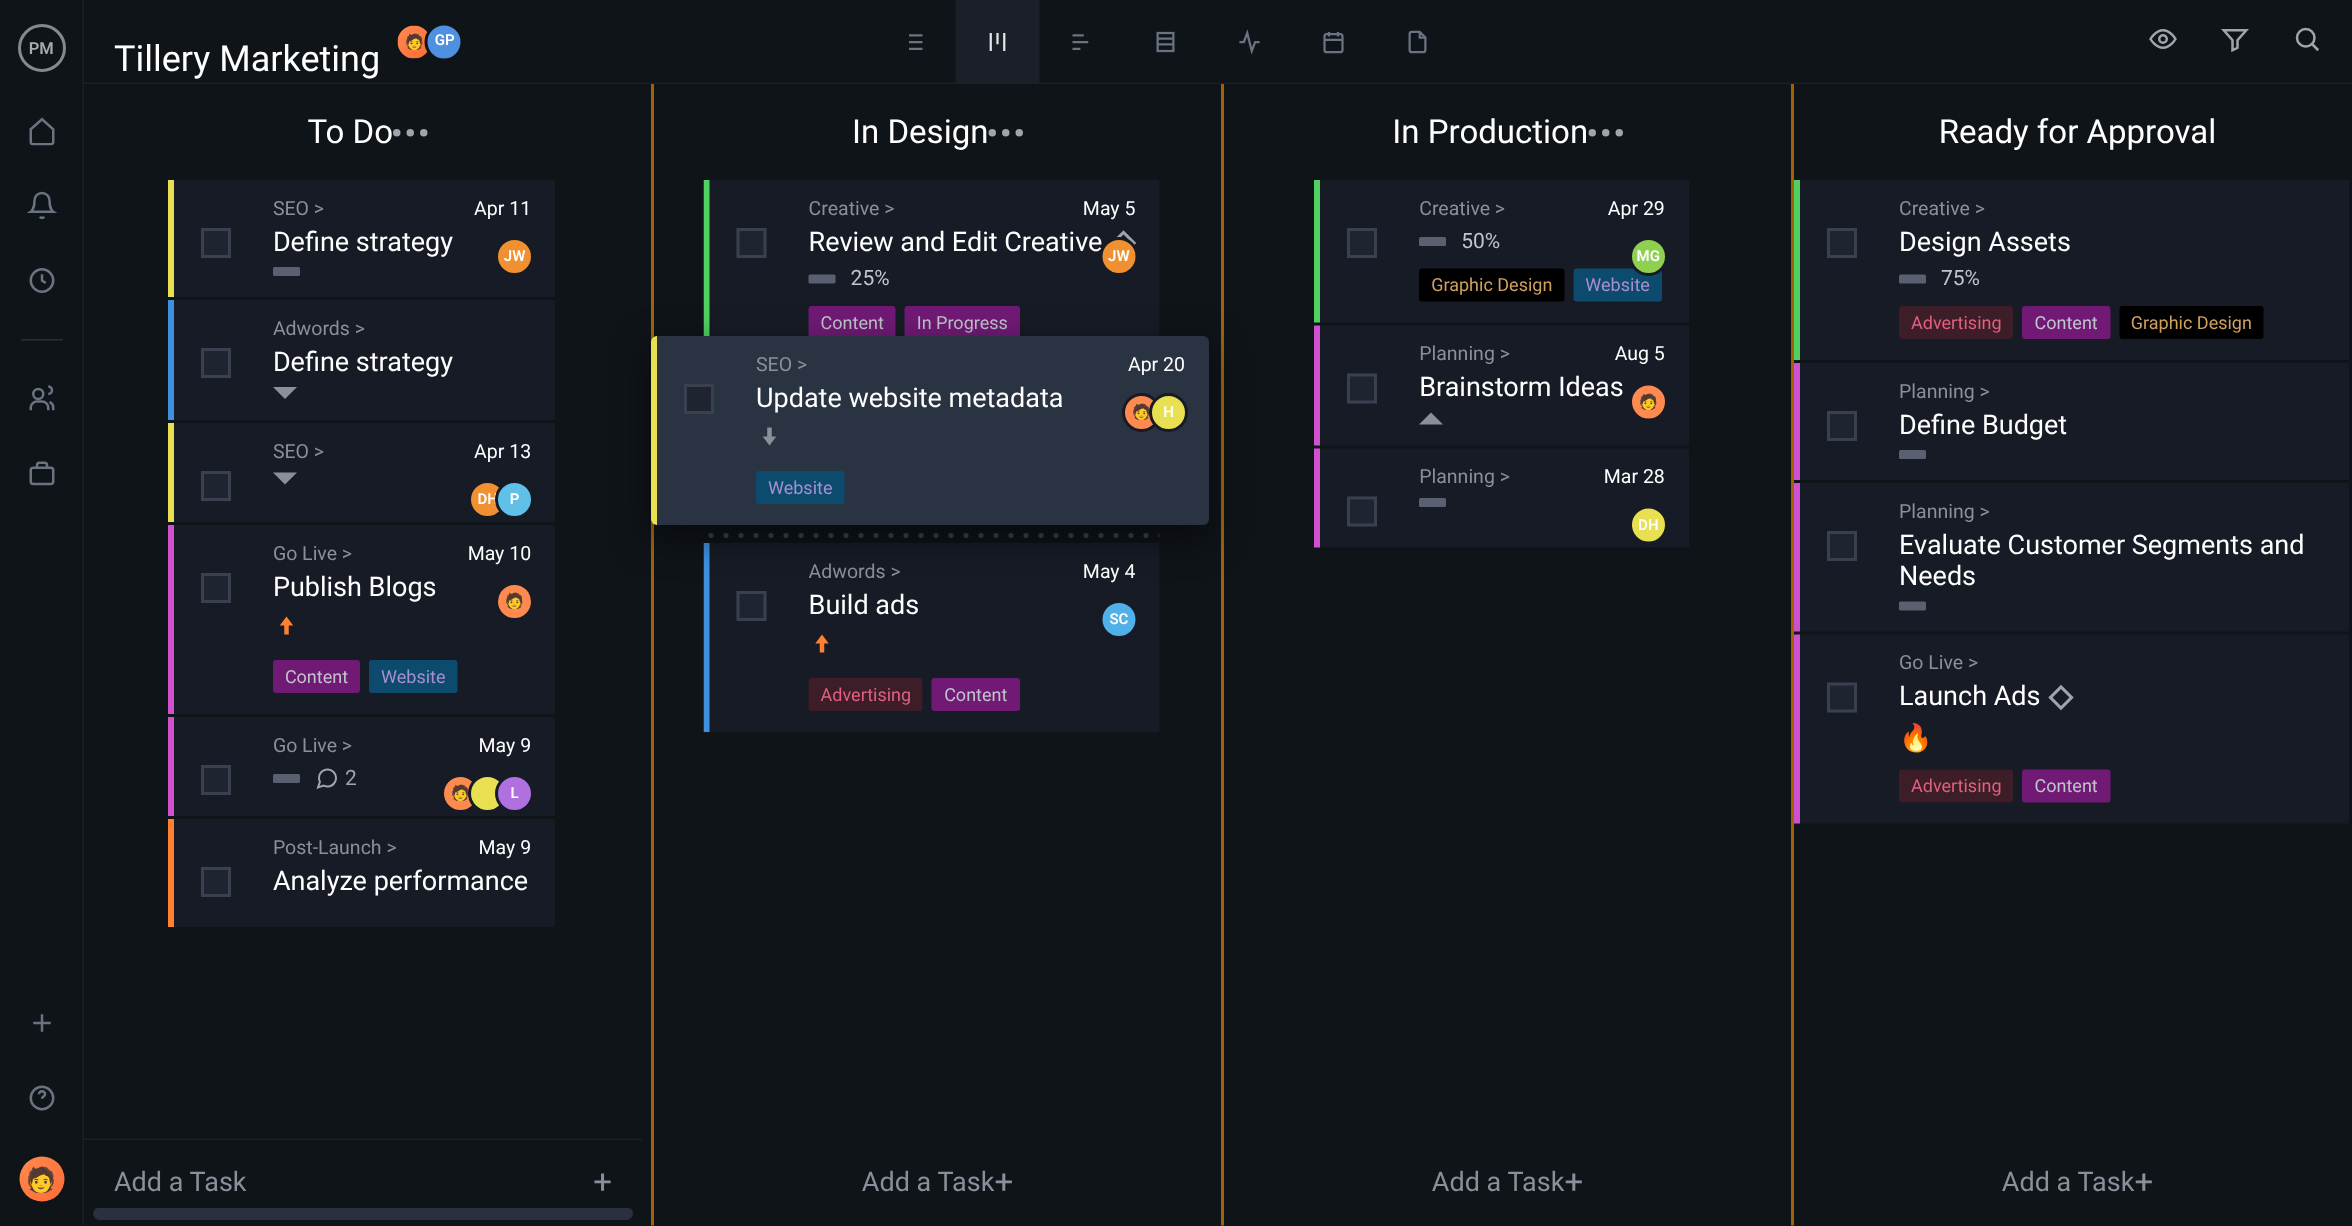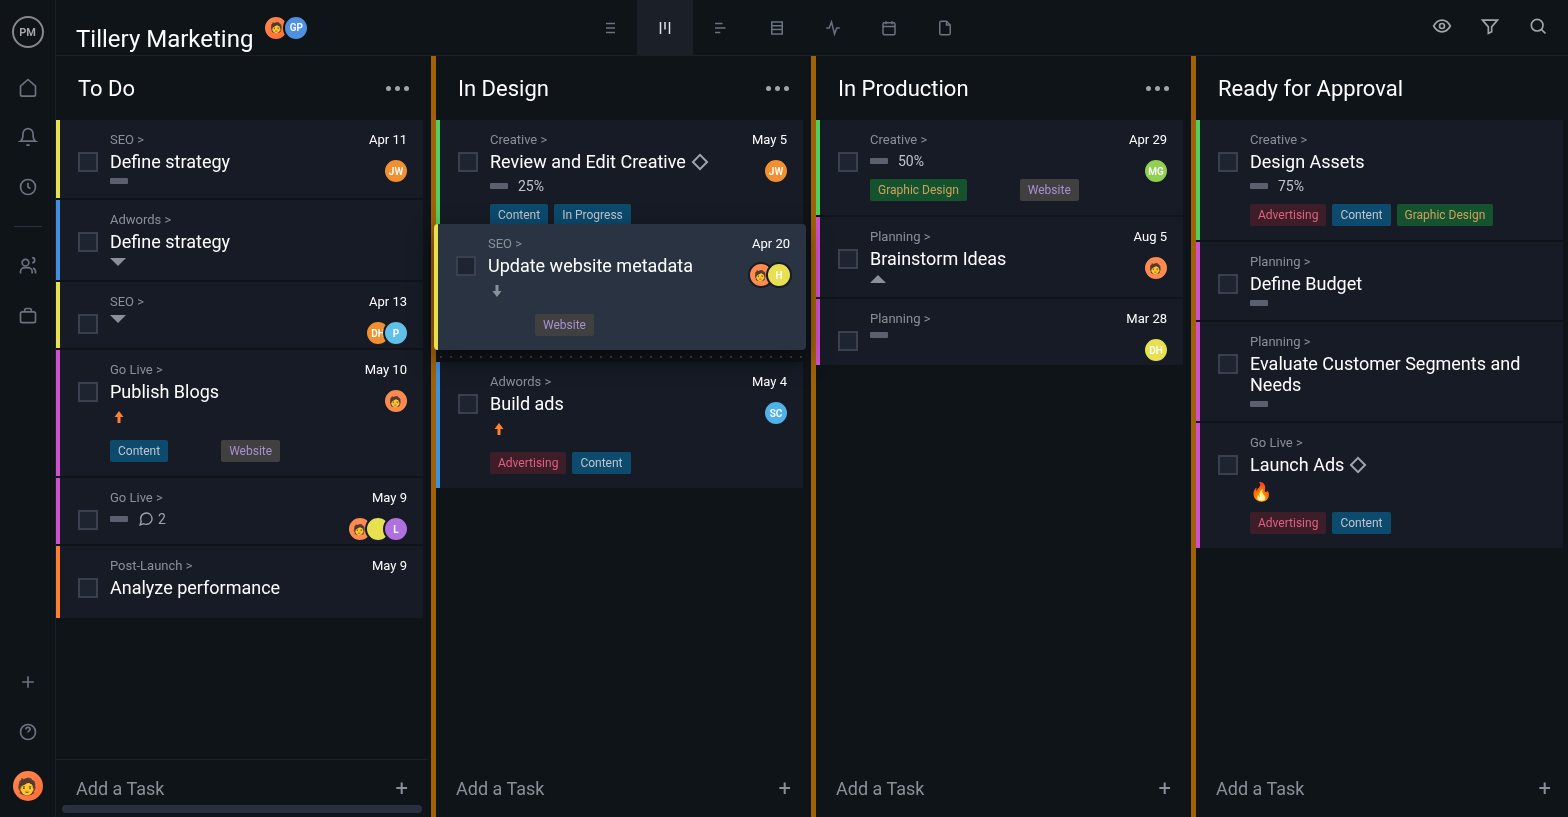--- a/index.html
+++ b/index.html
@@ -102,42 +102,43 @@
   display: flex;
   overflow-x: auto;
   padding: 0;
   position: relative;
 }
 .column {
   width: 380px;
   flex-shrink: 0;
   display: flex;
   flex-direction: column;
-  border-right: 5px solid #a16207;
+  border-right: 2px solid #a16207;
+  align-items: center;
 }
 .column:last-child { width: 310px; }
 .col-header {
   height: 64px;
   display: flex;
   align-items: center;
   justify-content: space-between;
   padding: 0 22px;
 }
 .col-header h2 { font-size: 22px; font-weight: 400; color: #fff; }
 .dots { display: flex; gap: 4px; cursor: pointer; }
 .dots span { width: 5px; height: 5px; background: #a0a5ab; border-radius: 50%; }
 .cards { flex: 1; overflow-y: auto; padding: 0 8px 0 0; }
 .card {
   background: #161b25;
   border-left: 4px solid;
   margin-bottom: 2px;
   padding: 12px 18px 14px 18px;
   position: relative;
   display: flex;
-  gap: 12px;
+  gap: 28px;
 }
 .card.dragging {
   position: absolute;
   z-index: 100;
   background: #2a3342;
   box-shadow: 0 8px 24px rgba(0,0,0,0.5);
   border-radius: 4px;
   width: 372px;
 }
 .dropzone {
@@ -187,26 +188,26 @@
   font-size: 10px;
   font-weight: 600;
   color: #fff;
   border: 2px solid #161b25;
 }
 .tags { display: flex; gap: 6px; margin-top: 10px; flex-wrap:wrap;}
 .tag {
   padding: 4px 8px;
   font-size: 12px;
   border-radius: 2px;
-  background: #0c4a6e;
+  background: #701a75;
   color: #c0c5cb;
 }
 .tag.red { background: #3d1d28; color: #e06080; }
-.tag.purple { background: #404040; color: #a890d0; margin-left: 47px; }
-.tag.orange { background: #14532d; color: #d0a060; }
+.tag.purple { background: #0c4a6e; color: #a890d0; }
+.tag.orange { background: #000000; color: #d0a060; }
 .add-task {
   padding: 16px 20px;
   font-size: 18px;
   color: #8a909a;
   display: flex;
   align-items: center;
   justify-content: space-between;
   cursor: pointer;
 }
 .add-task.bottom {

